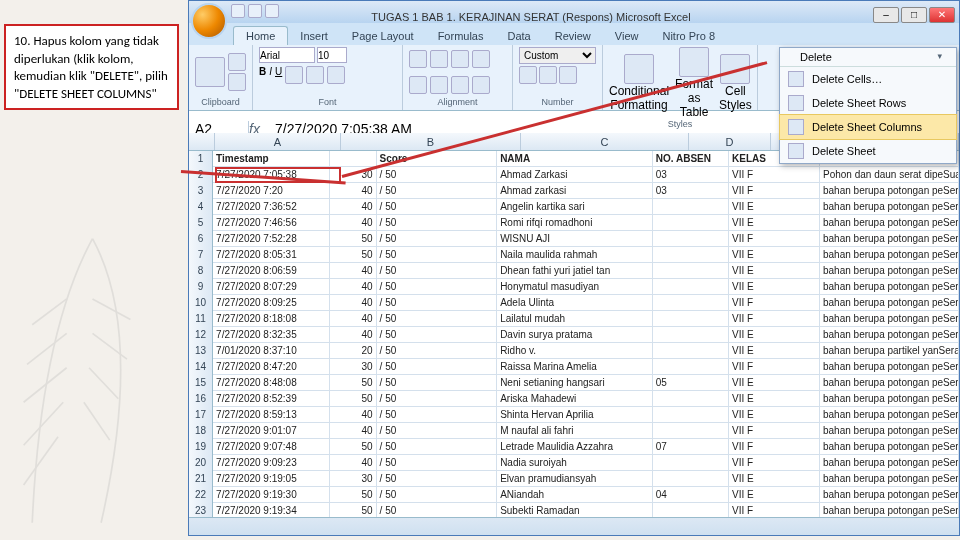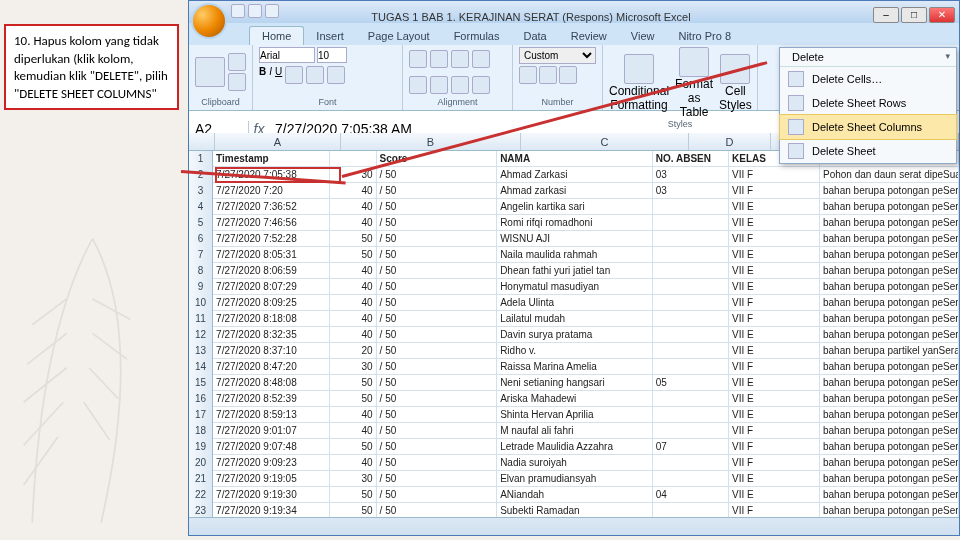--- a/index.html
+++ b/index.html
@@ -6,47 +6,47 @@
 body{width:960px;height:540px;background:#f3f0eb;position:relative;overflow:hidden}
 .win{position:absolute;left:188px;top:0;right:0;height:536px;background:#cfe4f7;border:1px solid #4a7ab8}
 .titlebar{height:22px;background:linear-gradient(#dde9f7,#b8d4f0);display:flex;align-items:flex-end;font-size:11px}
 .titlebar .tt{flex:1;text-align:center;color:#333}
 .titlebar .btns{display:flex;gap:2px;margin-right:4px}
 .tbtn{width:26px;height:16px;border:1px solid #888;border-radius:2px;background:#e8e8e8;font-size:10px;text-align:center;line-height:14px}
 .tbtn.red{background:linear-gradient(#f77,#d33);color:#fff}
 .orb{position:absolute;left:2px;top:2px;width:36px;height:36px;border-radius:50%;background:radial-gradient(circle at 30% 30%,#fc6,#e80,#a50);border:2px solid #b8d4f0;z-index:5}
 .qat{position:absolute;left:42px;top:3px;display:flex;gap:3px}
 .qat span{width:14px;height:14px;background:#e8f0fa;border:1px solid #aac;border-radius:2px}
-.ribbon-tabs{height:22px;background:#cfe4f7;display:flex;align-items:flex-end;padding-left:60px;font-size:11px}
+.ribbon-tabs{height:22px;background:#cfe4f7;display:flex;align-items:flex-end;padding-left:44px;font-size:11px}
 .rtab{padding:3px 12px;color:#345;cursor:pointer}
 .rtab.active{background:#e8f2fc;border:1px solid #9bc;border-bottom:none;border-radius:3px 3px 0 0}
 .ribbon{height:66px;background:#e8f2fc;border-bottom:1px solid #9bc;display:flex}
 .rgroup{border-right:1px solid #bcd;padding:2px 6px;display:flex;flex-direction:column;justify-content:space-between;position:relative}
 .rgroup .glabel{font-size:9px;color:#567;text-align:center;padding-bottom:1px}
 .rgroup .gcontent{flex:1;display:flex;align-items:center;gap:3px;font-size:10px}
 .ricon{width:18px;height:18px;background:#dde8f5;border:1px solid #aac;border-radius:2px}
 .ricon.big{width:30px;height:30px}
 .namebox{height:36px;background:#fff;display:flex;align-items:center;font-size:14px;border-bottom:1px solid #bcd}
 .namebox .nb{width:60px;border-right:1px solid #bcd;padding:0 6px}
-.namebox .fx{width:20px;text-align:center;color:#567;font-style:italic}
+.namebox .fx{width:20px;text-align:left;color:#567;font-style:italic}
 .namebox .fval{flex:1;padding:0 6px}
 .grid{position:absolute;left:0;top:132px;right:0;bottom:18px;background:#fff;overflow:hidden}
 .colhdr{height:18px;background:linear-gradient(#f4f8fc,#dce8f4);display:flex;border-bottom:1px solid #9bc;font-size:11px}
 .colhdr div{border-right:1px solid #bcd;text-align:center;line-height:18px;color:#345}
 .rowhdr{width:26px;background:linear-gradient(90deg,#f4f8fc,#dce8f4);border-right:1px solid #9bc;text-align:center;line-height:16px;font-size:10px;color:#345}
 .gridbody{overflow:hidden}
 .grow{display:flex;height:16px;font-size:10px;color:#222}
 .gcell{border-right:1px solid #d4e0ec;border-bottom:1px solid #d4e0ec;padding:0 3px;line-height:16px;overflow:hidden;white-space:nowrap}
 .hdrrow .gcell{font-weight:bold}
 .c0{width:26px}.cA{width:126px}.cB{width:50px;text-align:right}.cB2{width:130px}.cC{width:168px}.cD{width:82px}.cE{width:98px}.cF{width:150px}
 .selbox{position:absolute;border:2.5px solid #c93030;pointer-events:none}
 .annot{position:absolute;left:4px;top:24px;width:175px;background:#fff;border:2px solid #c22;padding:6px 8px;font-size:13px;line-height:1.35;z-index:20;font-family:Calibri,Arial}
 .callout{position:absolute;border-top:3px solid #c93030;z-index:15;transform-origin:left center}
 .delmenu{position:absolute;right:2px;top:46px;width:178px;background:#f6f9fc;border:1px solid #8fa8c8;box-shadow:2px 2px 6px rgba(0,0,0,.3);z-index:30;font-size:11px}
-.delmenu .mhdr{display:flex;align-items:flex-start;gap:6px;padding:3px 6px;border-bottom:1px solid #cdd}
+.delmenu .mhdr{display:flex;align-items:flex-start;gap:6px;padding:3px 14px;border-bottom:1px solid #cdd}
 .delmenu .mhdr .arw{margin-left:auto;font-size:9px;color:#567}
 .delmenu .mi{display:flex;align-items:center;gap:8px;padding:4px 8px}
 .delmenu .mi.hl{background:#fce8a8;border:1px solid #e8c860;margin:-1px}
 .delmenu .mi .icn{width:16px;height:16px;background:#dde8f5;border:1px solid #aac;display:inline-block}
 .feather{position:absolute;left:0;bottom:0;width:185px;height:310px;opacity:.25;z-index:1;pointer-events:none}
 .statusbar{position:absolute;left:0;right:0;bottom:0;height:18px;background:linear-gradient(#dce8f4,#cfe0f0);border-top:1px solid #9bc}
 </style>
 </head>
 <body>
 
@@ -285,21 +285,21 @@
           <div class="gcell cA">7/27/2020 8:32:35</div>
           <div class="gcell cB">40</div>
           <div class="gcell cB2">/ 50</div>
           <div class="gcell cC">Davin surya pratama</div>
           <div class="gcell cD"></div>
           <div class="gcell cE">VII E</div>
           <div class="gcell cF">bahan berupa potongan peSerat alam</div>
         </div>
         <div class="grow">
           <div class="rowhdr">13</div>
-          <div class="gcell cA">7/27/2020 8:37:10</div>
+          <div class="gcell cA">7/01/2020 8:37:10</div>
           <div class="gcell cB">20</div>
           <div class="gcell cB2">/ 50</div>
           <div class="gcell cC">Ridho v.</div>
           <div class="gcell cD"></div>
           <div class="gcell cE">VII E</div>
           <div class="gcell cF">bahan berupa partikel yanSerat alam</div>
         </div>
         <div class="grow">
           <div class="rowhdr">14</div>
           <div class="gcell cA">7/27/2020 8:47:20</div>

